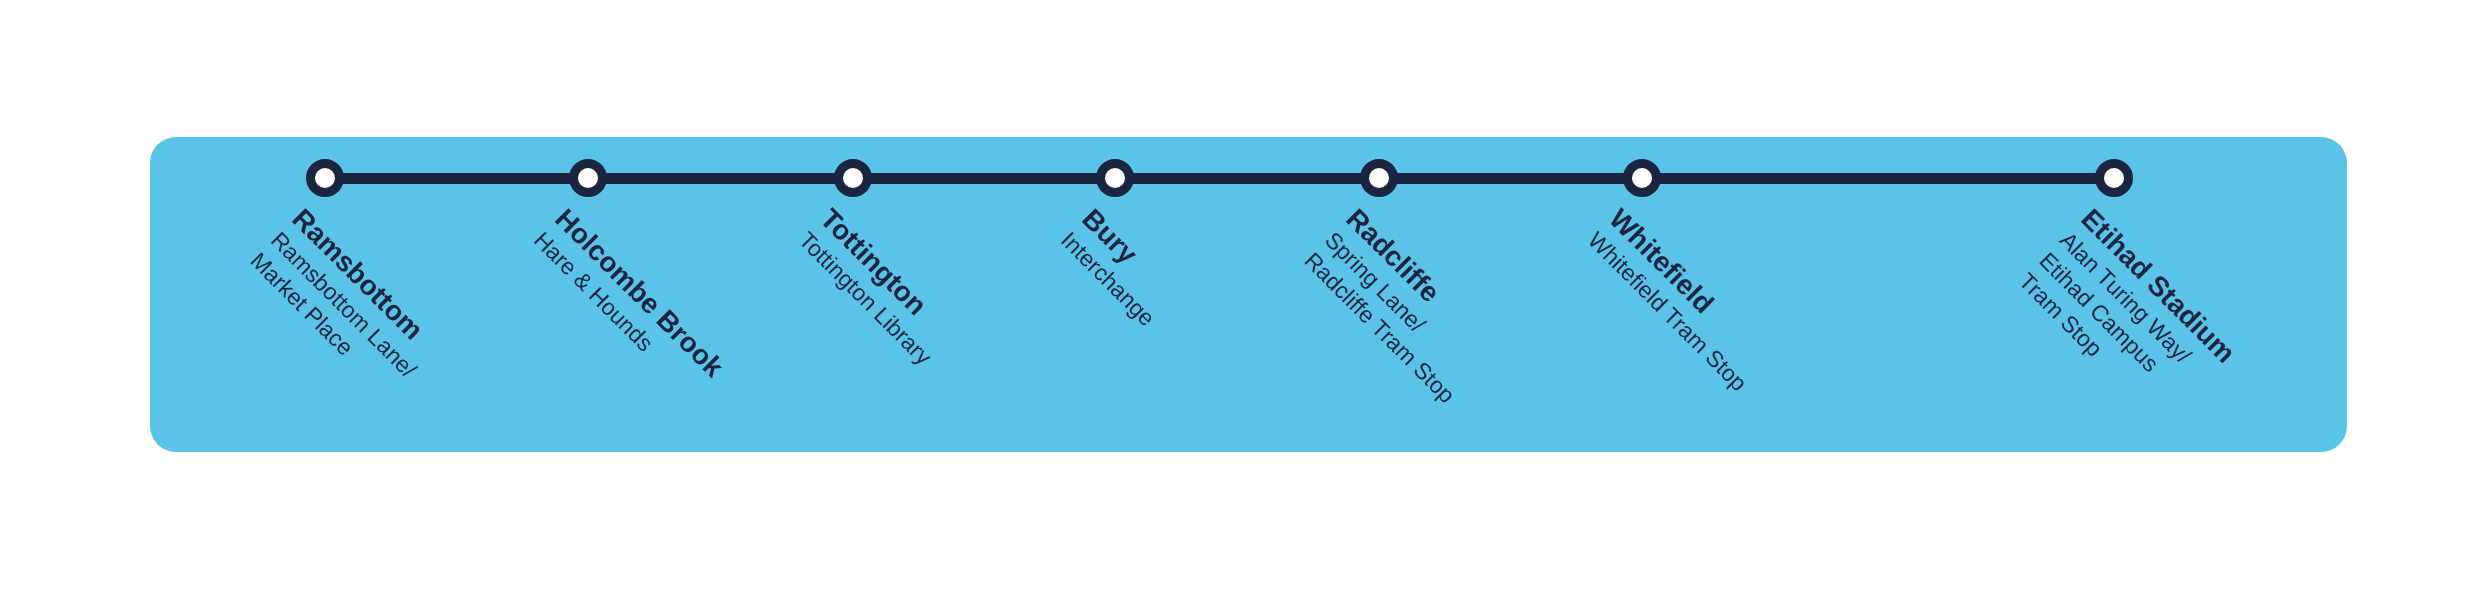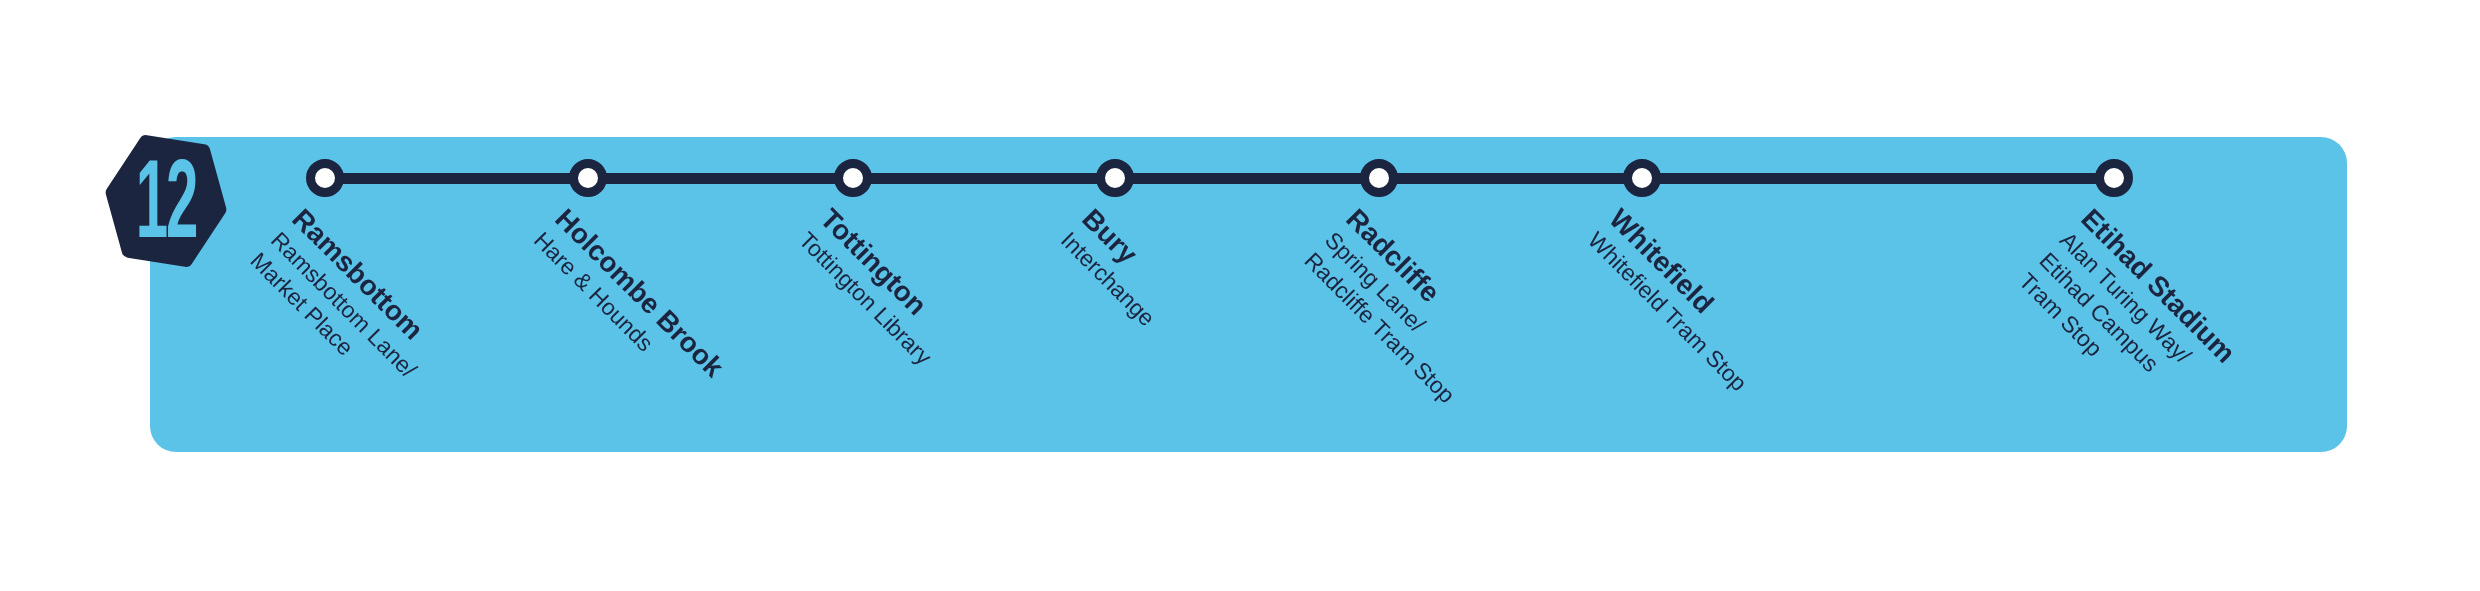--- a/index.html
+++ b/index.html
@@ -94,26 +94,20 @@
     line-height: 29px;
   }
 </style>
 </head>
 <body>
 
 <div class="canvas">
 
   <div class="card"></div>
 
-  <div class="badge">
-    <svg width="124" height="134" viewBox="0 0 124 134">
-      <polygon points="8,67 33,12 91,12 116,67 91,122 33,122" transform="rotate(9 62 67)" fill="#1b2540" stroke="#1b2540" stroke-width="14" stroke-linejoin="round"></polygon>
-    </svg>
-    <div class="badge-number">12</div>
-  </div>
 
   <div class="route-line" id="route-line" style="left: 325px; width: 1789px;"></div>
 
   <div class="stops-layer" id="stops-layer">
     <div class="stop" style="--x: 325px;">
       <div class="stop-dot"></div>
       <div class="stop-label">
         <div class="stop-name">Ramsbottom</div>
         <div class="stop-sub">
             <div class="sub-line">Ramsbottom Lane/</div>

